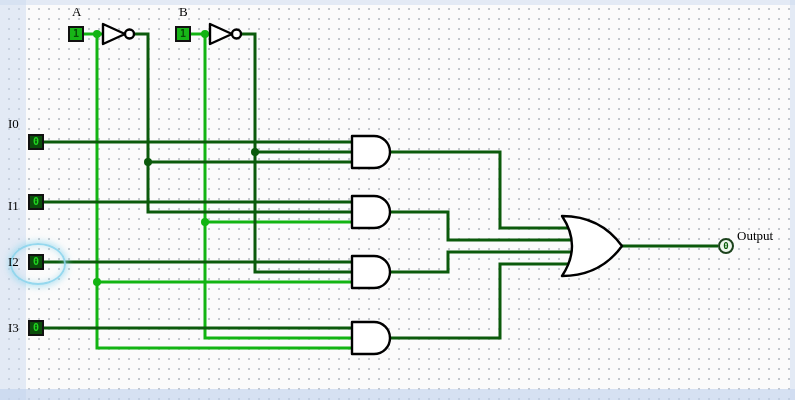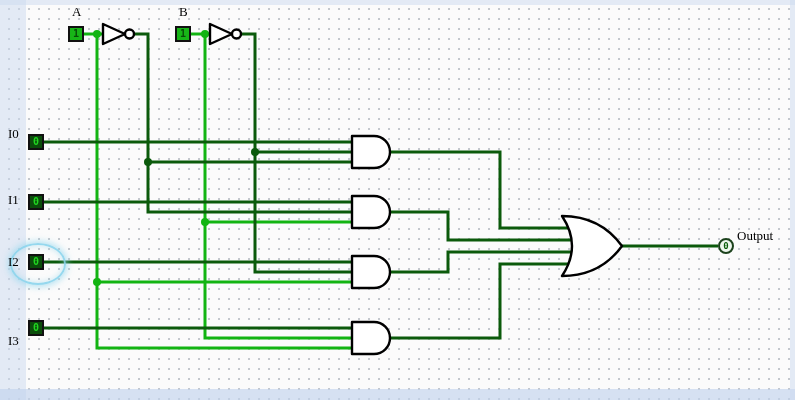--- a/index.html
+++ b/index.html
@@ -104,19 +104,19 @@
   <div class="pin hi" style="left:175px;top:26px">1</div>
   <div class="pin lo" style="left:28px;top:134px">0</div>
   <div class="pin lo" style="left:28px;top:194px">0</div>
   <div class="pin lo" style="left:28px;top:254px">0</div>
   <div class="pin lo" style="left:28px;top:320px">0</div>
 
   <div class="pin-out" style="left:718px;top:238px">0</div>
 
   <div class="lbl" style="left:72px;top:4px">A</div>
   <div class="lbl" style="left:179px;top:4px">B</div>
-  <div class="lbl" style="left:8px;top:126px">I0</div>
-  <div class="lbl" style="left:8px;top:192px">I1</div>
+  <div class="lbl" style="left:8px;top:116px">I0</div>
+  <div class="lbl" style="left:8px;top:198px">I1</div>
   <div class="lbl" style="left:8px;top:254px">I2</div>
-  <div class="lbl" style="left:8px;top:333px">I3</div>
+  <div class="lbl" style="left:8px;top:320px">I3</div>
   <div class="lbl" style="left:737px;top:228px">Output</div>
 
 </div>
 
 </body></html>

